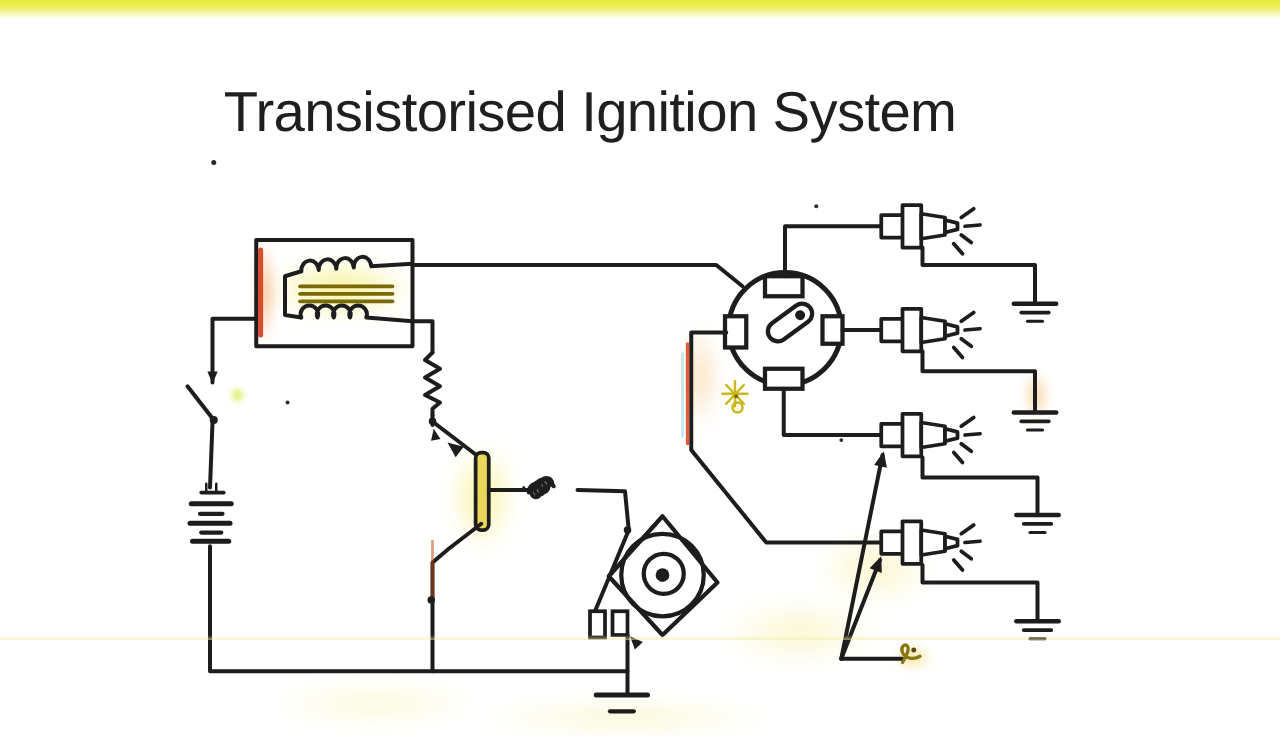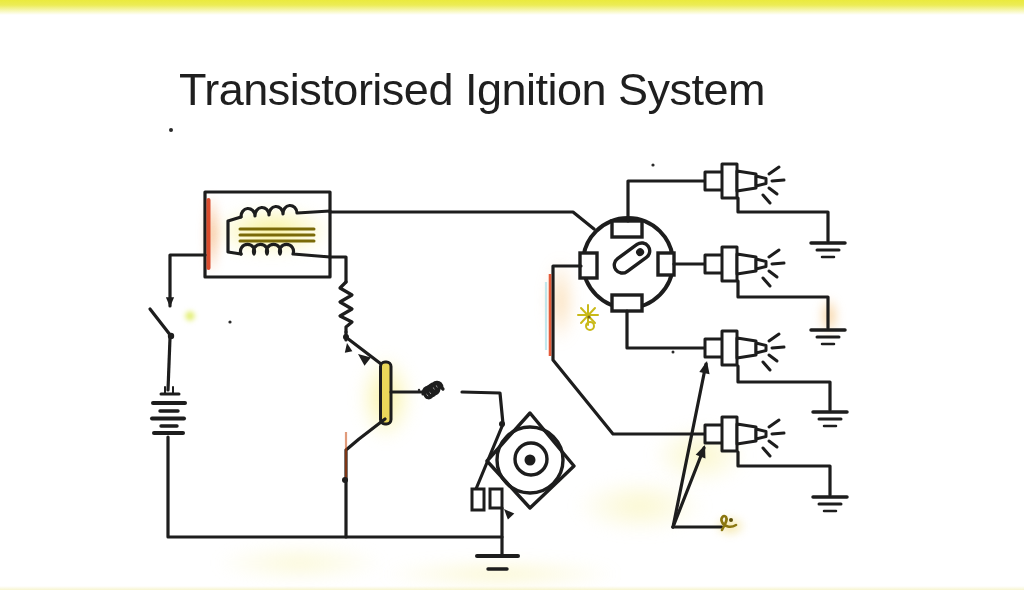--- a/index.html
+++ b/index.html
@@ -1,20 +1,20 @@
 <!DOCTYPE html>
 <html><head>
 <meta charset="utf-8">
 <style>
   html,body{margin:0;padding:0;}
   body{
     width:1024px;height:590px;position:relative;overflow:hidden;
     background:#ffffff;font-family:"Liberation Sans",sans-serif;
   }
-  .stage{position:absolute;inset:0;width:1024px;height:590px;}
+  .stage{position:absolute;inset:0;width:1024px;height:512px;}
   .topbar{
     position:absolute;left:0;top:0;width:1024px;height:16px;
     background:linear-gradient(to bottom,#eaea3c 0px,#ecec55 5px,rgba(240,240,120,0) 15px);
   }
   .bottombar{
     position:absolute;left:0;bottom:0;width:1024px;height:4px;
     background:linear-gradient(to top,rgba(240,236,170,.55),rgba(240,236,170,0));
   }
   .title{
     position:absolute;left:179px;top:64px;margin:0;

